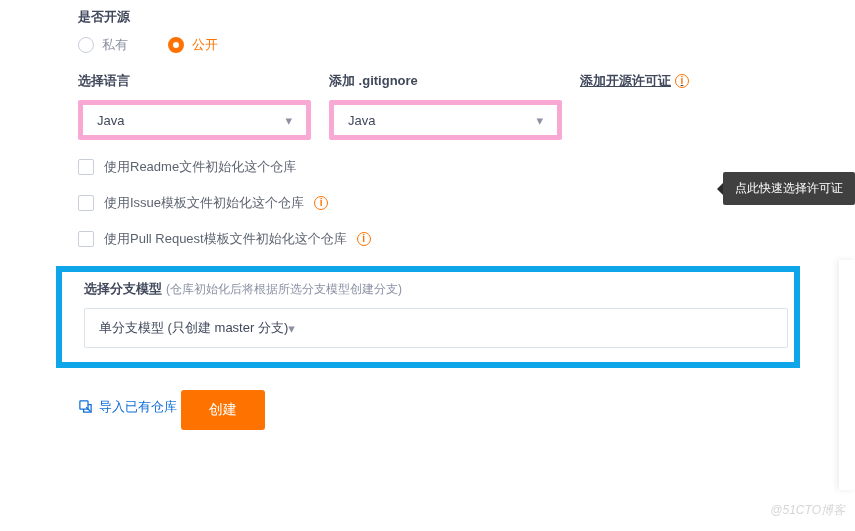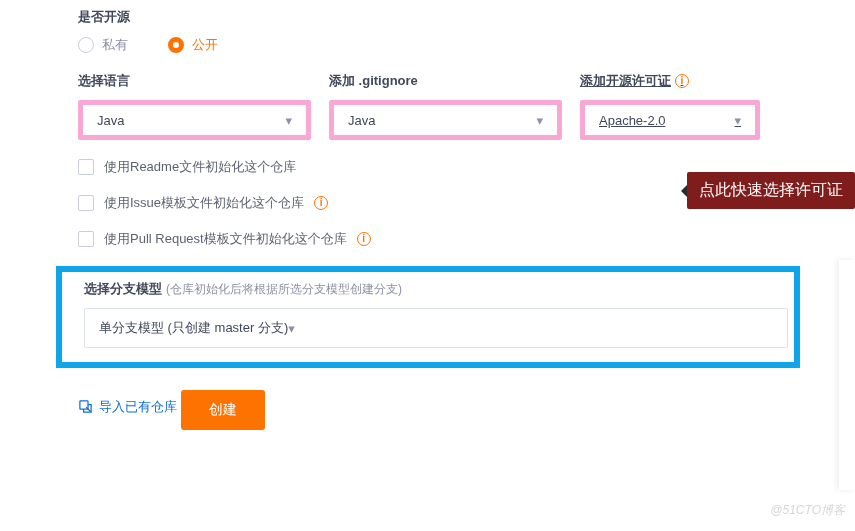--- a/index.html
+++ b/index.html
@@ -94,21 +94,21 @@
     color: #0f6ed6; margin-top: 22px; cursor: pointer;
   }
   .import-link svg { stroke: #0f6ed6; }
   .create-btn {
     margin-top: 22px; background: #fe7300; color: #fff;
     border: none; padding: 11px 28px; font-size: 14px;
     border-radius: 3px; cursor: pointer;
   }
   .tooltip {
     position: absolute; top: 172px; right: 0;
-    background: #7f1d1d; color: #fff; font-size: 16px;
+    background: #404040; color: #fff; font-size: 12px;
     padding: 8px 12px; border-radius: 2px;
   }
   .tooltip::before {
     content: ""; position: absolute; left: -6px; top: 50%;
     margin-top: -6px; border: 6px solid transparent;
     border-right-color: #2b2b2b; border-left: none;
   }
   .watermark {
     position: absolute; right: 10px; bottom: 12px;
     color: #d6d6d6; font-size: 12px; font-style: italic; text-align: center;
@@ -150,24 +150,20 @@
       <div class="select-box">
         <span>Java</span>
         <span class="caret">▾</span>
       </div>
     </div>
     <div class="col last">
       <div class="field-label">
         <span>添加开源许可证</span>
         <span class="info-icon">i</span>
       </div>
-      <div class="select-box">
-        <span>Apache-2.0</span>
-        <span class="caret">▾</span>
-      </div>
     </div>
   </div>
 
   <div class="checkline">
     <span class="chk"></span>
     <span>使用Readme文件初始化这个仓库</span>
   </div>
   <div class="checkline">
     <span class="chk"></span>
     <span>使用Issue模板文件初始化这个仓库</span>

